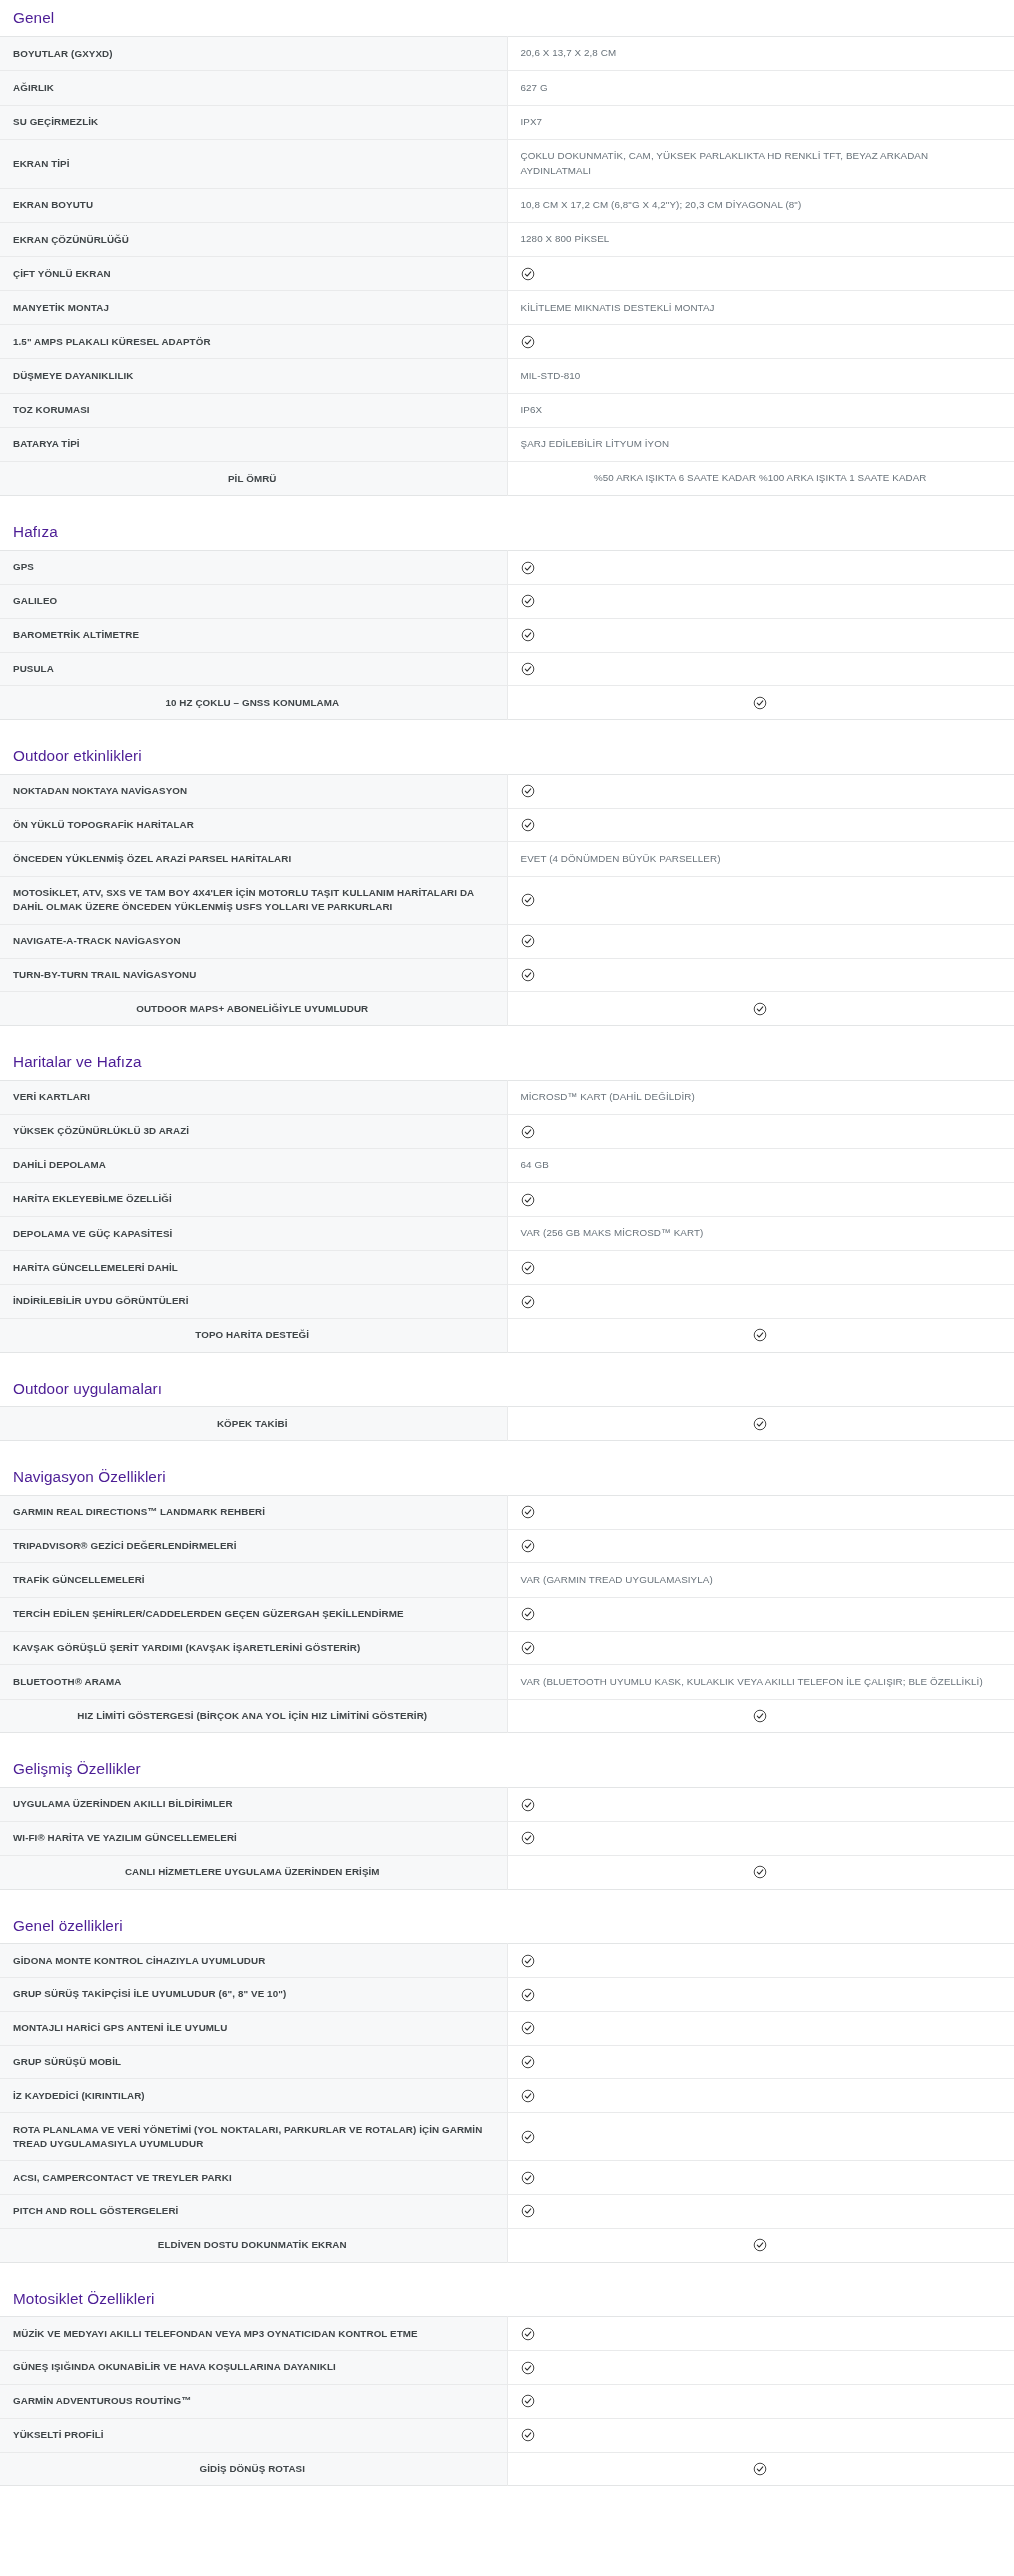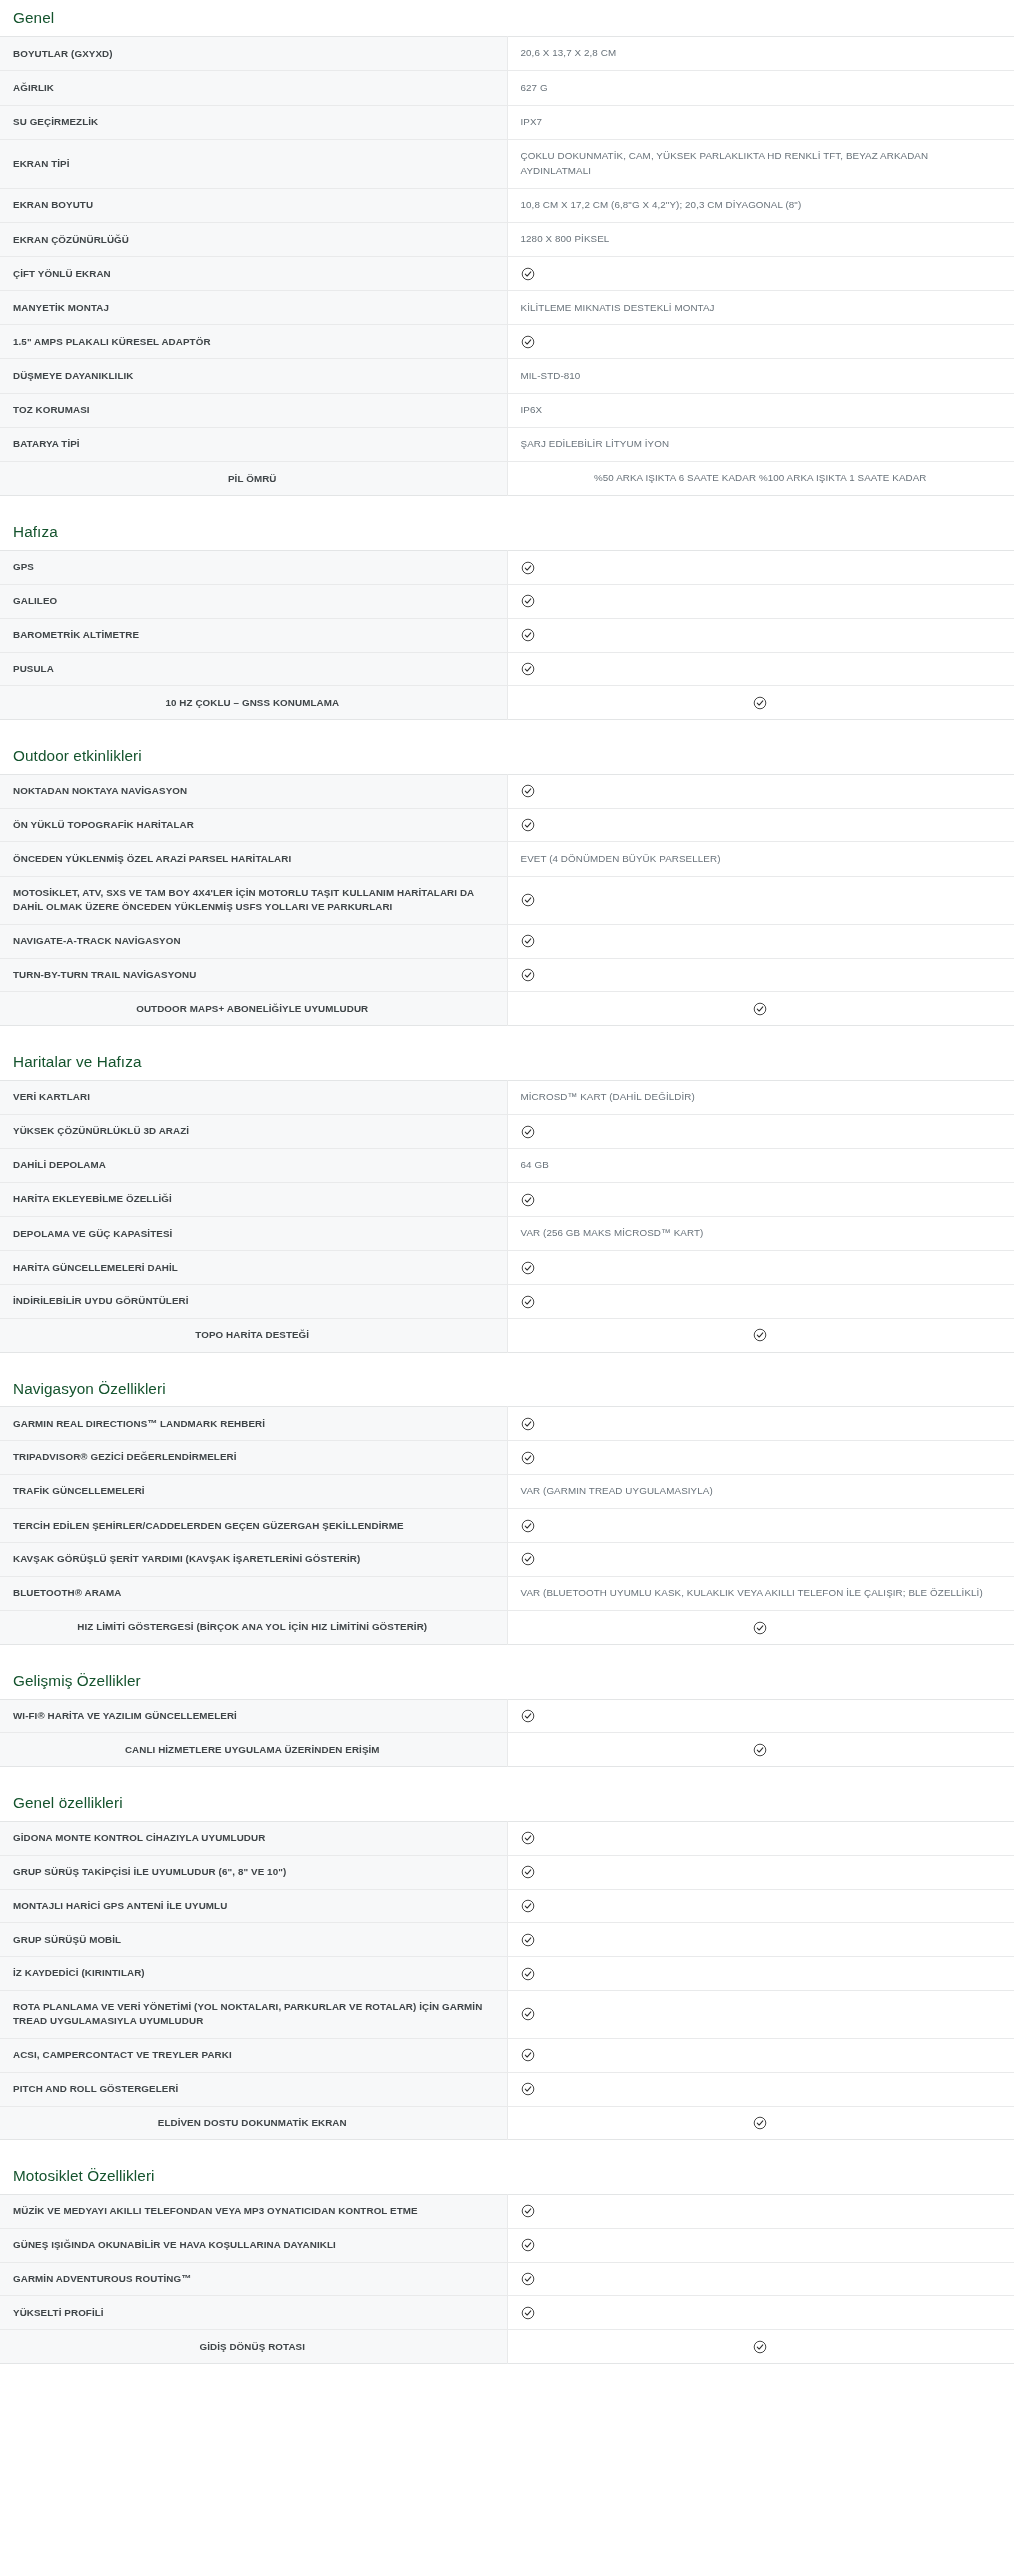--- a/index.html
+++ b/index.html
@@ -19,21 +19,21 @@
     width: 1015px;
     margin: 0 auto;
     padding: 0 0 0 0;
   }
   .spec-section {
     margin: 0 0 17.7px 0;
   }
   .section-title {
     font-size: 15.3px;
     font-weight: 400;
-    color: #14532d;
+    color: #4c1d95;
     letter-spacing: 0.1px;
     padding: 9.3px 0 8.4px 13px;
     line-height: 1.2;
   }
   table.spec-table {
     width: 100%;
     border-collapse: collapse;
     border-top: 0.9px solid #e3e5e6;
     border-bottom: 0.9px solid #e3e5e6;
     table-layout: fixed;
@@ -294,20 +294,34 @@
               <td class="spec-label">TOPO HARİTA DESTEĞİ</td>
               <td class="spec-value is-check"><span class="check-icon"><svg viewBox="0 0 20 20" width="14" height="14" aria-hidden="true">
                     <circle cx="10" cy="10" r="8.3" fill="none" stroke="#2b2b2b" stroke-width="1.25"></circle>
                     <path d="M6.1 10.2 L8.8 12.9 L14.0 7.0" fill="none" stroke="#2b2b2b" stroke-width="1.5" stroke-linecap="round" stroke-linejoin="round"></path>
                   </svg></span></td>
             </tr>
           </tbody>
         </table>
       </div>
       <div class="spec-section">
+        <div class="section-title">Outdoor uygulamaları</div>
+        <table class="spec-table">
+          <tbody>
+            <tr>
+              <td class="spec-label">KÖPEK TAKİBİ</td>
+              <td class="spec-value is-check"><span class="check-icon"><svg viewBox="0 0 20 20" width="14" height="14" aria-hidden="true">
+                    <circle cx="10" cy="10" r="8.3" fill="none" stroke="#2b2b2b" stroke-width="1.25"></circle>
+                    <path d="M6.1 10.2 L8.8 12.9 L14.0 7.0" fill="none" stroke="#2b2b2b" stroke-width="1.5" stroke-linecap="round" stroke-linejoin="round"></path>
+                  </svg></span></td>
+            </tr>
+          </tbody>
+        </table>
+      </div>
+      <div class="spec-section">
         <div class="section-title">Navigasyon Özellikleri</div>
         <table class="spec-table">
           <tbody>
             <tr>
               <td class="spec-label">GARMIN REAL DIRECTIONS™ LANDMARK REHBERİ</td>
               <td class="spec-value is-check"><span class="check-icon"><svg viewBox="0 0 20 20" width="14" height="14" aria-hidden="true">
                     <circle cx="10" cy="10" r="8.3" fill="none" stroke="#2b2b2b" stroke-width="1.25"></circle>
                     <path d="M6.1 10.2 L8.8 12.9 L14.0 7.0" fill="none" stroke="#2b2b2b" stroke-width="1.5" stroke-linecap="round" stroke-linejoin="round"></path>
                   </svg></span></td>
             </tr>
@@ -347,20 +361,27 @@
                     <path d="M6.1 10.2 L8.8 12.9 L14.0 7.0" fill="none" stroke="#2b2b2b" stroke-width="1.5" stroke-linecap="round" stroke-linejoin="round"></path>
                   </svg></span></td>
             </tr>
           </tbody>
         </table>
       </div>
       <div class="spec-section">
         <div class="section-title">Gelişmiş Özellikler</div>
         <table class="spec-table">
           <tbody>
+            <tr>
+              <td class="spec-label">UYGULAMA ÜZERİNDEN AKILLI BİLDİRİMLER</td>
+              <td class="spec-value is-check"><span class="check-icon"><svg viewBox="0 0 20 20" width="14" height="14" aria-hidden="true">
+                    <circle cx="10" cy="10" r="8.3" fill="none" stroke="#2b2b2b" stroke-width="1.25"></circle>
+                    <path d="M6.1 10.2 L8.8 12.9 L14.0 7.0" fill="none" stroke="#2b2b2b" stroke-width="1.5" stroke-linecap="round" stroke-linejoin="round"></path>
+                  </svg></span></td>
+            </tr>
             <tr>
               <td class="spec-label">WI-FI® HARİTA VE YAZILIM GÜNCELLEMELERİ</td>
               <td class="spec-value is-check"><span class="check-icon"><svg viewBox="0 0 20 20" width="14" height="14" aria-hidden="true">
                     <circle cx="10" cy="10" r="8.3" fill="none" stroke="#2b2b2b" stroke-width="1.25"></circle>
                     <path d="M6.1 10.2 L8.8 12.9 L14.0 7.0" fill="none" stroke="#2b2b2b" stroke-width="1.5" stroke-linecap="round" stroke-linejoin="round"></path>
                   </svg></span></td>
             </tr>
             <tr>
               <td class="spec-label">CANLI HİZMETLERE UYGULAMA ÜZERİNDEN ERİŞİM</td>
               <td class="spec-value is-check"><span class="check-icon"><svg viewBox="0 0 20 20" width="14" height="14" aria-hidden="true">

